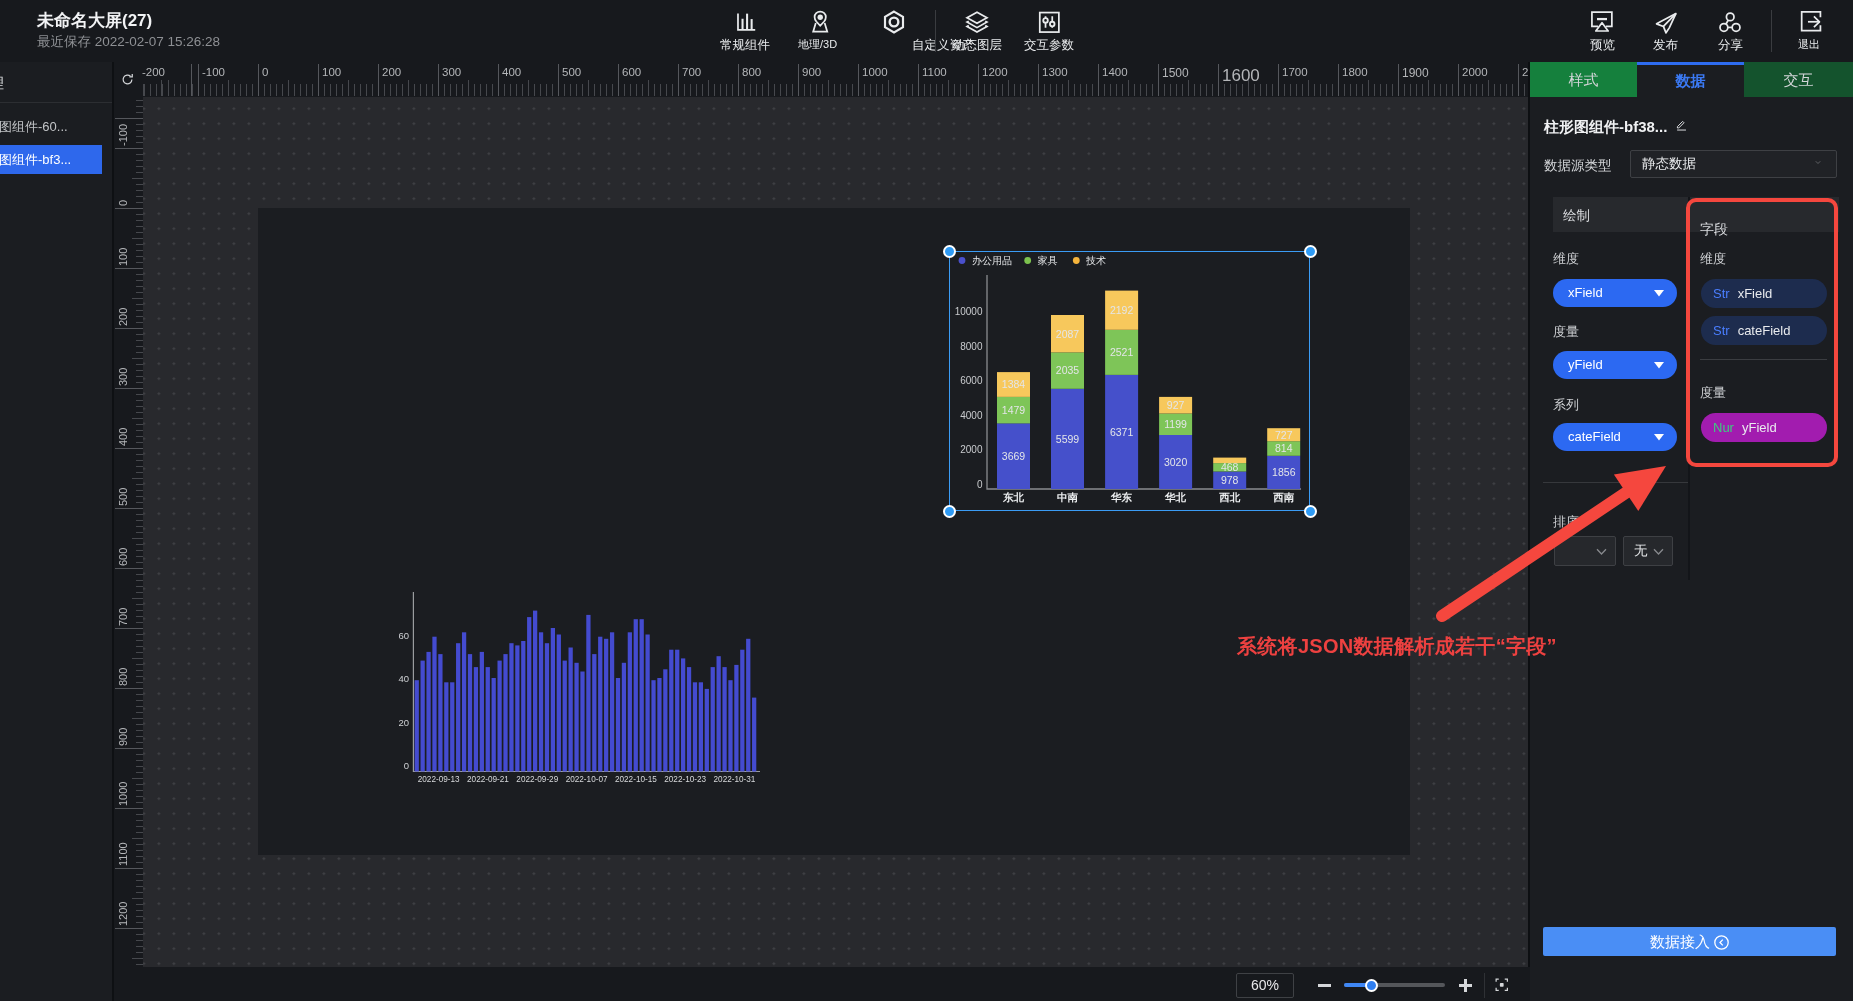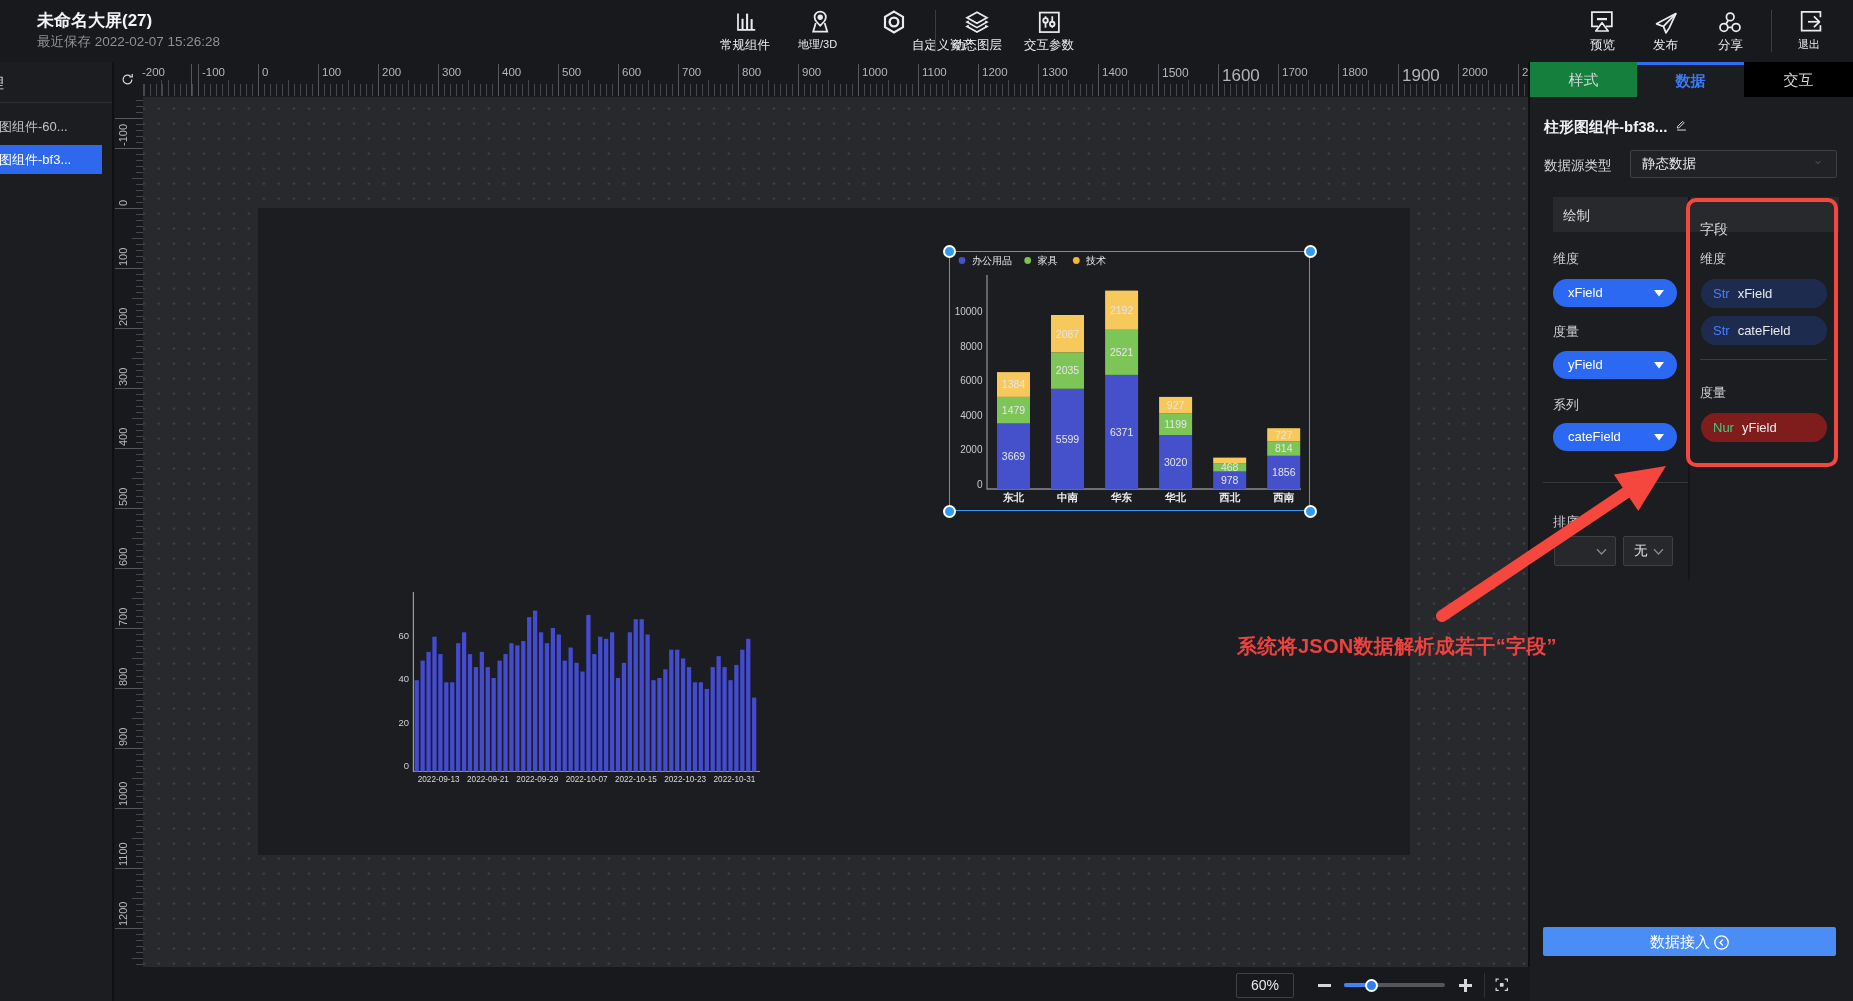--- a/index.html
+++ b/index.html
@@ -29,21 +29,21 @@
 <div class="abs" style="left:802px;top:66px;font-size:11.5px;color:#b4b6b9">900</div>
 <div class="abs" style="left:862px;top:66px;font-size:11.5px;color:#b4b6b9">1000</div>
 <div class="abs" style="left:922px;top:66px;font-size:11.5px;color:#b4b6b9">1100</div>
 <div class="abs" style="left:982px;top:66px;font-size:11.5px;color:#b4b6b9">1200</div>
 <div class="abs" style="left:1042px;top:66px;font-size:11.5px;color:#b4b6b9">1300</div>
 <div class="abs" style="left:1102px;top:66px;font-size:11.5px;color:#b4b6b9">1400</div>
 <div class="abs" style="left:1162px;top:66px;font-size:12px;color:#b4b6b9">1500</div>
 <div class="abs" style="left:1222px;top:66px;font-size:17px;color:#b4b6b9">1600</div>
 <div class="abs" style="left:1282px;top:66px;font-size:11.5px;color:#b4b6b9">1700</div>
 <div class="abs" style="left:1342px;top:66px;font-size:11.5px;color:#b4b6b9">1800</div>
-<div class="abs" style="left:1402px;top:66px;font-size:17px;color:#b4b6b9">1900</div>
+<div class="abs" style="left:1402px;top:66px;font-size:12px;color:#b4b6b9">1900</div>
 <div class="abs" style="left:1462px;top:66px;font-size:11.5px;color:#b4b6b9">2000</div>
 <div class="abs" style="left:1522px;top:66px;font-size:11.5px;color:#b4b6b9">2100</div>
 <div class="abs vlab" style="left:117px;top:146px">-100</div>
 <div class="abs vlab" style="left:117px;top:206px">0</div>
 <div class="abs vlab" style="left:117px;top:266px">100</div>
 <div class="abs vlab" style="left:117px;top:326px">200</div>
 <div class="abs vlab" style="left:117px;top:386px">300</div>
 <div class="abs vlab" style="left:117px;top:446px">400</div>
 <div class="abs vlab" style="left:117px;top:506px">500</div>
 <div class="abs vlab" style="left:117px;top:566px">600</div>
@@ -256,21 +256,21 @@
   </svg>
 <div class="abs" style="left:949px;top:251px;width:361px;height:260px;border:1.5px solid #3b9cf5"></div>
 <div class="abs" style="left:942.5px;top:244.5px;width:13px;height:13px;border-radius:50%;background:#2f9bf5;border:2px solid #fff"></div>
 <div class="abs" style="left:1303.5px;top:244.5px;width:13px;height:13px;border-radius:50%;background:#2f9bf5;border:2px solid #fff"></div>
 <div class="abs" style="left:942.5px;top:504.5px;width:13px;height:13px;border-radius:50%;background:#2f9bf5;border:2px solid #fff"></div>
 <div class="abs" style="left:1303.5px;top:504.5px;width:13px;height:13px;border-radius:50%;background:#2f9bf5;border:2px solid #fff"></div>
 <div class="abs" style="left:1528px;top:62px;width:2px;height:939px;background:#0d0f12"></div>
 <div class="abs" style="left:1530px;top:62px;width:323px;height:939px;background:#1b1d21"></div>
 <div class="abs" style="left:1530px;top:62px;width:107px;height:35px;background:#15803d;color:#d3d5d8;font-size:15px;text-align:center;line-height:35px">样式</div>
 <div class="abs" style="left:1637px;top:62px;width:107px;height:35px;background:#1b1d21;border-top:3px solid #2e6cf0;color:#3b7af5;font-size:15px;font-weight:bold;text-align:center;line-height:32px">数据</div>
-<div class="abs" style="left:1744px;top:62px;width:109px;height:35px;background:#000000;color:#d3d5d8;font-size:15px;text-align:center;line-height:35px">交互</div>
+<div class="abs" style="left:1744px;top:62px;width:109px;height:35px;background:#14532d;color:#d3d5d8;font-size:15px;text-align:center;line-height:35px">交互</div>
 <div class="abs" style="left:1544px;top:118px;font-size:15px;font-weight:bold;color:#f0f1f3">柱形图组件-bf38...</div>
 <div class="abs" style="left:1675px;top:118px"><svg width="17" height="17" viewBox="0 0 24 24">
       <path d="M3.4 12.2 10.8 4.8l1.9 1.9-7.4 7.4H3.4z" stroke="#dcdee1" fill="none" stroke-width="1.4"></path>
       <path d="M3 17h12.5" stroke="#dcdee1" stroke-width="1.4"></path>
     </svg></div>
 <div class="abs" style="left:1544px;top:157px;font-size:13.5px;color:#d4d6d9">数据源类型</div>
 <div class="abs" style="left:1630px;top:150px;width:207px;height:28px;background:#202226;border:1px solid #3e4044;border-radius:2px;color:#eceef0;font-size:13.5px;line-height:26px;padding-left:11px">静态数据</div>
 <div class="abs" style="left:1815px;top:158px"><svg width="12" height="12" viewBox="0 0 24 24">
       <path d="M1.5 2.5 6 7l4.5-4.5" stroke="#808286" fill="none" stroke-width="1.3"></path>
     </svg></div>
@@ -298,21 +298,21 @@
     </svg>
   </div>
 <div class="abs" style="left:1623px;top:536px;width:50px;height:30px;background:#26282c;border:1px solid #3e4044;border-radius:2px;color:#e8eaec;font-size:13.5px;line-height:28px;padding-left:10px">无<svg width="11" height="8" viewBox="0 0 11 8" style="position:absolute;right:8px;top:11px">
       <path d="M1 1.2 5.5 6 10 1.2" stroke="#87898d" fill="none" stroke-width="1.3"></path>
     </svg></div>
 <div class="abs" style="left:1700px;top:250px;font-size:13px;color:#cfd1d4">维度</div>
 <div class="abs" style="left:1701px;top:279px;width:126px;height:29px;background:#1d2c4e;border-radius:14.5px;line-height:29px;font-size:13px"><span style="color:#4a7eff;padding-left:12px">Str</span><span style="color:#e9ebee;padding-left:8px">xField</span></div>
 <div class="abs" style="left:1701px;top:316px;width:126px;height:29px;background:#1d2c4e;border-radius:14.5px;line-height:29px;font-size:13px"><span style="color:#4a7eff;padding-left:12px">Str</span><span style="color:#e9ebee;padding-left:8px">cateField</span></div>
 <div class="abs" style="left:1700px;top:359px;width:127px;height:1px;background:#3b3d41"></div>
 <div class="abs" style="left:1700px;top:384px;font-size:13px;color:#cfd1d4">度量</div>
-<div class="abs" style="left:1701px;top:413px;width:126px;height:29px;background:#7f1d1d;border-radius:14.5px;line-height:29px;font-size:13px"><span style="color:#3fcb80;padding-left:12px">Nur</span><span style="color:#e9ebee;padding-left:8px">yField</span></div>
+<div class="abs" style="left:1701px;top:413px;width:126px;height:29px;background:#a21caf;border-radius:14.5px;line-height:29px;font-size:13px"><span style="color:#3fcb80;padding-left:12px">Nur</span><span style="color:#e9ebee;padding-left:8px">yField</span></div>
 <div class="abs" style="left:1543px;top:927px;width:293px;height:29px;background:#4a8ef5;border-radius:2px;color:#fff;font-size:15px;text-align:center;line-height:29px">数据接入 <svg width="15" height="15" viewBox="0 0 15 15" style="vertical-align:-2.5px">
       <circle cx="7.5" cy="7.5" r="6.7" stroke="#fff" fill="none" stroke-width="1.3"></circle>
       <path d="M8.8 4.6 6 7.5l2.8 2.9" stroke="#fff" fill="none" stroke-width="1.3"></path>
     </svg></div>
 <div class="abs" style="left:115px;top:967px;width:1415px;height:34px;background:#17191d"></div>
 <div class="abs" style="left:1236px;top:973px;width:58px;height:25px;border:1px solid #3f4145;border-radius:2px;color:#e8e8ea;font-size:14px;text-align:center;line-height:23px">60%</div>
 <div class="abs" style="left:1318px;top:984px;width:13px;height:2.5px;background:#d5d7da"></div>
 <div class="abs" style="left:1344px;top:983px;width:101px;height:4px;border-radius:2px;background:#54565a"></div>
 <div class="abs" style="left:1344px;top:983px;width:27px;height:4px;border-radius:2px;background:#3f87f5"></div>
 <div class="abs" style="left:1365px;top:979px;width:13px;height:13px;border-radius:50%;background:#2f7ff2;border:2px solid #fff"></div>

